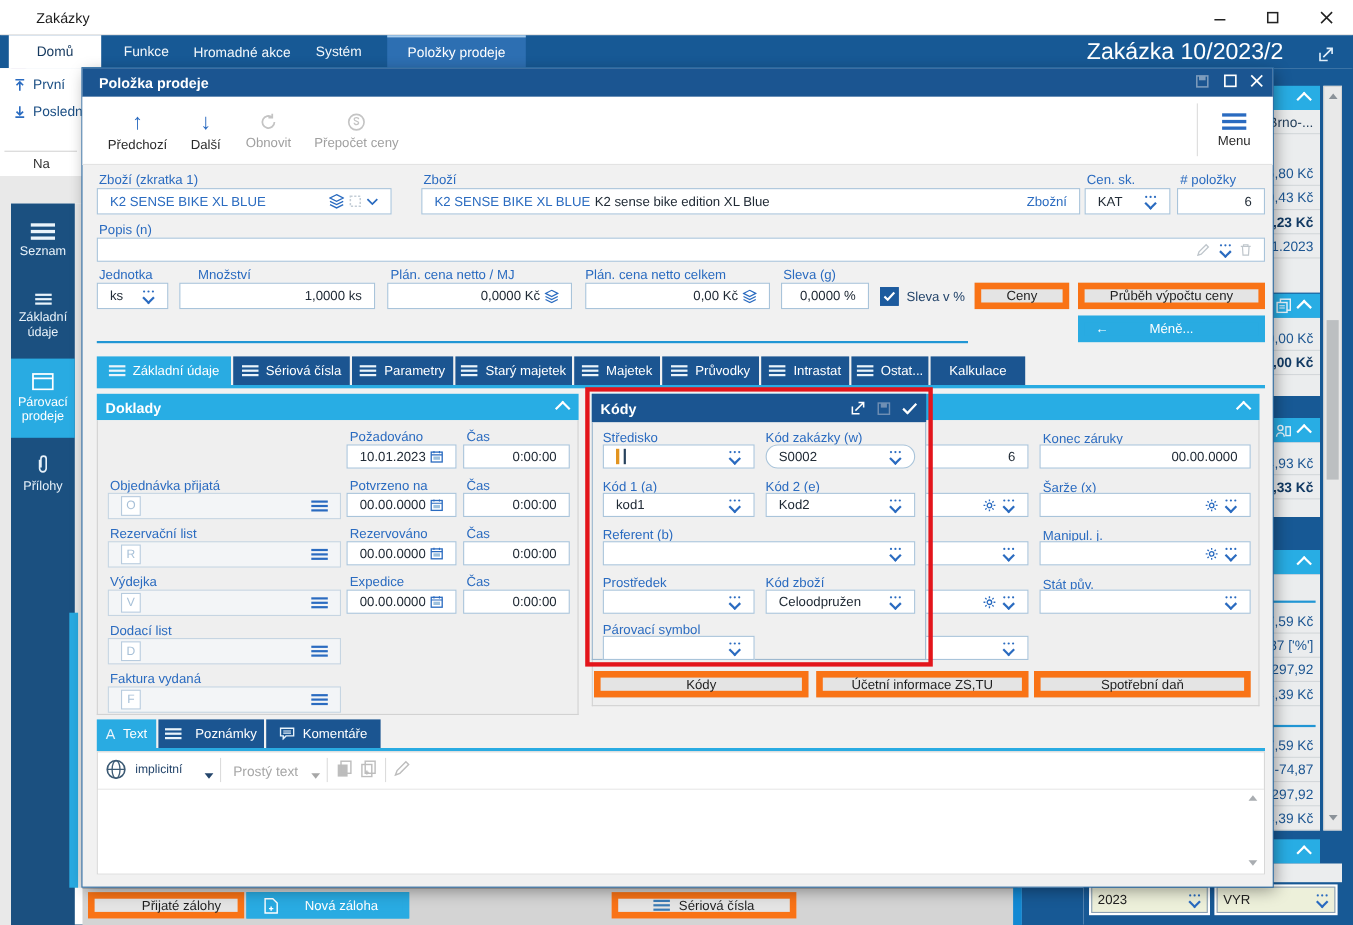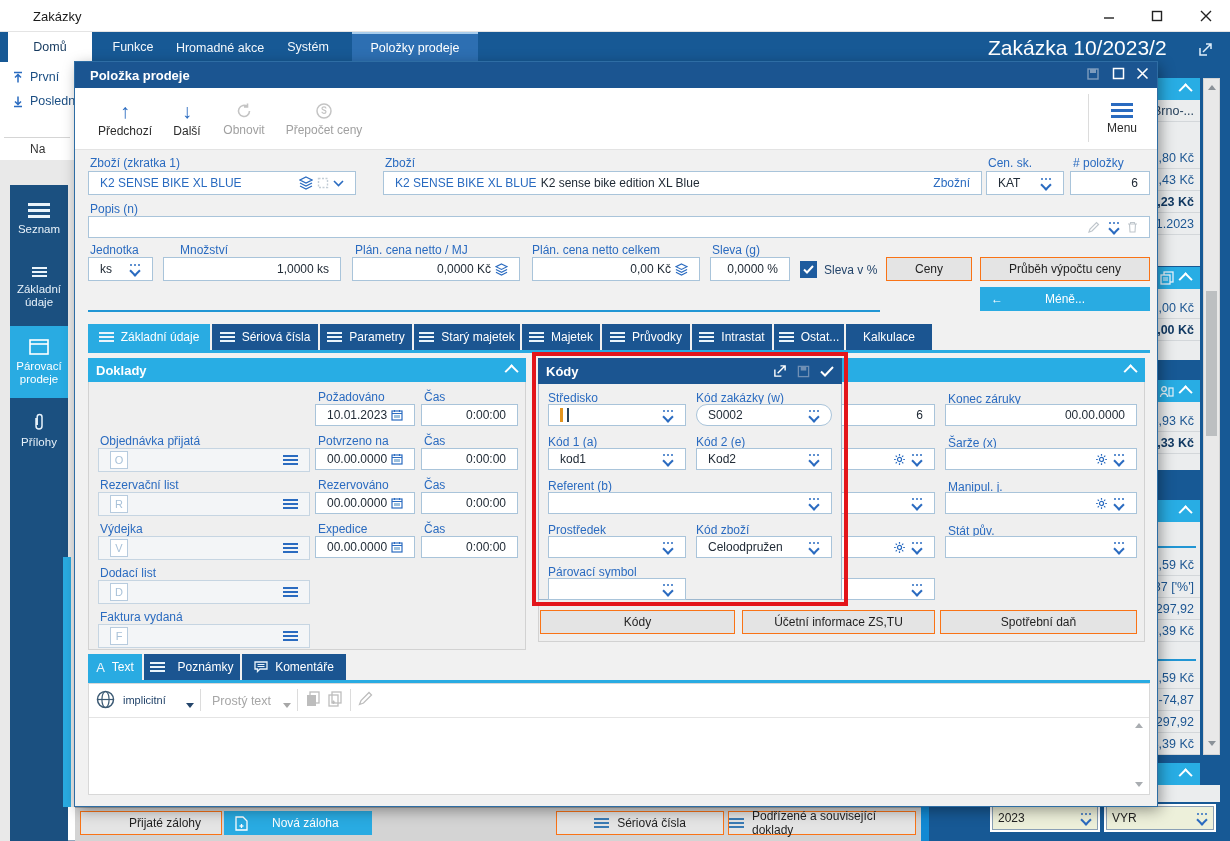--- a/index.html
+++ b/index.html
@@ -31,21 +31,21 @@
   .toolbtn .big{font-size:20px;line-height:20px;color:#2a6bc0;}
   .toolbtn.disabled{color:#a0a0a0;}
   .lbl{color:#2a6bc0;font-size:12px;white-space:nowrap;}
   .fld{background:#fff;border:1px solid #a9c4da;display:flex;align-items:center;padding:0 11px;
        font-size:12px;color:#212b36;gap:4px;}
   .fld .val{flex:1;overflow:hidden;white-space:nowrap;}
   .fld .val.r{text-align:right;}
   .fld.gray{background:#f3f5f7;border-color:#c6d5e2;}
   .prefix{width:16px;height:16px;border:1px solid #b7cbde;color:#a8c1d8;font-size:11px;flex:none;
           display:flex;align-items:center;justify-content:center;background:#fff;}
-  .btn{background:#e4e4e4;border:1px solid #f97316;display:flex;align-items:center;justify-content:center;
+  .btn{background:#e4e4e4;border:6px solid #f97316;display:flex;align-items:center;justify-content:center;
        font-size:12px;color:#1f1f1f;gap:8px;}
   .btn.cyan{background:#29abe2;border-color:#29abe2;color:#fff;}
   .checkbox{background:#1d5b9e;border:1px solid #1d5b9e;display:flex;align-items:center;justify-content:center;}
   
   .dd{position:relative;width:13px;height:13px;color:#2a6bc0;flex:none;}
   .dd::before{content:"";position:absolute;top:1px;left:2px;width:2px;height:2px;border-radius:50%;
               background:currentColor;box-shadow:4px 0 0 currentColor,8px 0 0 currentColor;}
   .dd::after{content:"";position:absolute;top:4px;left:3px;width:6px;height:6px;
              border-right:2px solid currentColor;border-bottom:2px solid currentColor;transform:rotate(45deg);}
   
@@ -255,24 +255,20 @@
         <path d="M1 1 H8 L12 5 V14 H1 Z" fill="none" stroke="#fff" stroke-width="1.3"></path>
         <line x1="6.5" y1="8" x2="6.5" y2="12" stroke="#fff" stroke-width="1.3"></line>
         <line x1="4.5" y1="10" x2="8.5" y2="10" stroke="#fff" stroke-width="1.3"></line>
       </svg>
     <span>Nová záloha</span>
   </div>
   <div class="abs btn" style="left:556px;top:811px;width:168px;height:24px;">
     <span class="bars" style="color:#3a7bb5"></span>
     <span>Sériová čísla</span>
   </div>
-  <div class="abs btn" style="left:728px;top:811px;width:188px;height:24px;">
-    <span class="bars" style="color:#3a7bb5"></span>
-    <span>Podřízené a související doklady</span>
-  </div>
   <div class="abs" style="left:921px;top:807px;width:8px;height:34px;background:#1289d3;"></div>
   <div class="abs rpanel-bg" style="left:929px;top:807px;width:56px;height:34px;"></div>
 
   <div class="abs dialog-shadow" style="left:75px;top:62px;width:1082px;height:744px;background:#f1f1f1;"></div>
   <div class="abs dtitle" style="left:75px;top:62px;width:1082px;height:26px;">
     <span>Položka prodeje</span>
   </div>
   <div class="abs" style="left:1086px;top:67px;">
     <svg width="14" height="14" viewBox="0 0 14 14">
         <rect x="2" y="2" width="10" height="10" fill="none" stroke="#7d9cbd" stroke-width="1.4"></rect>

